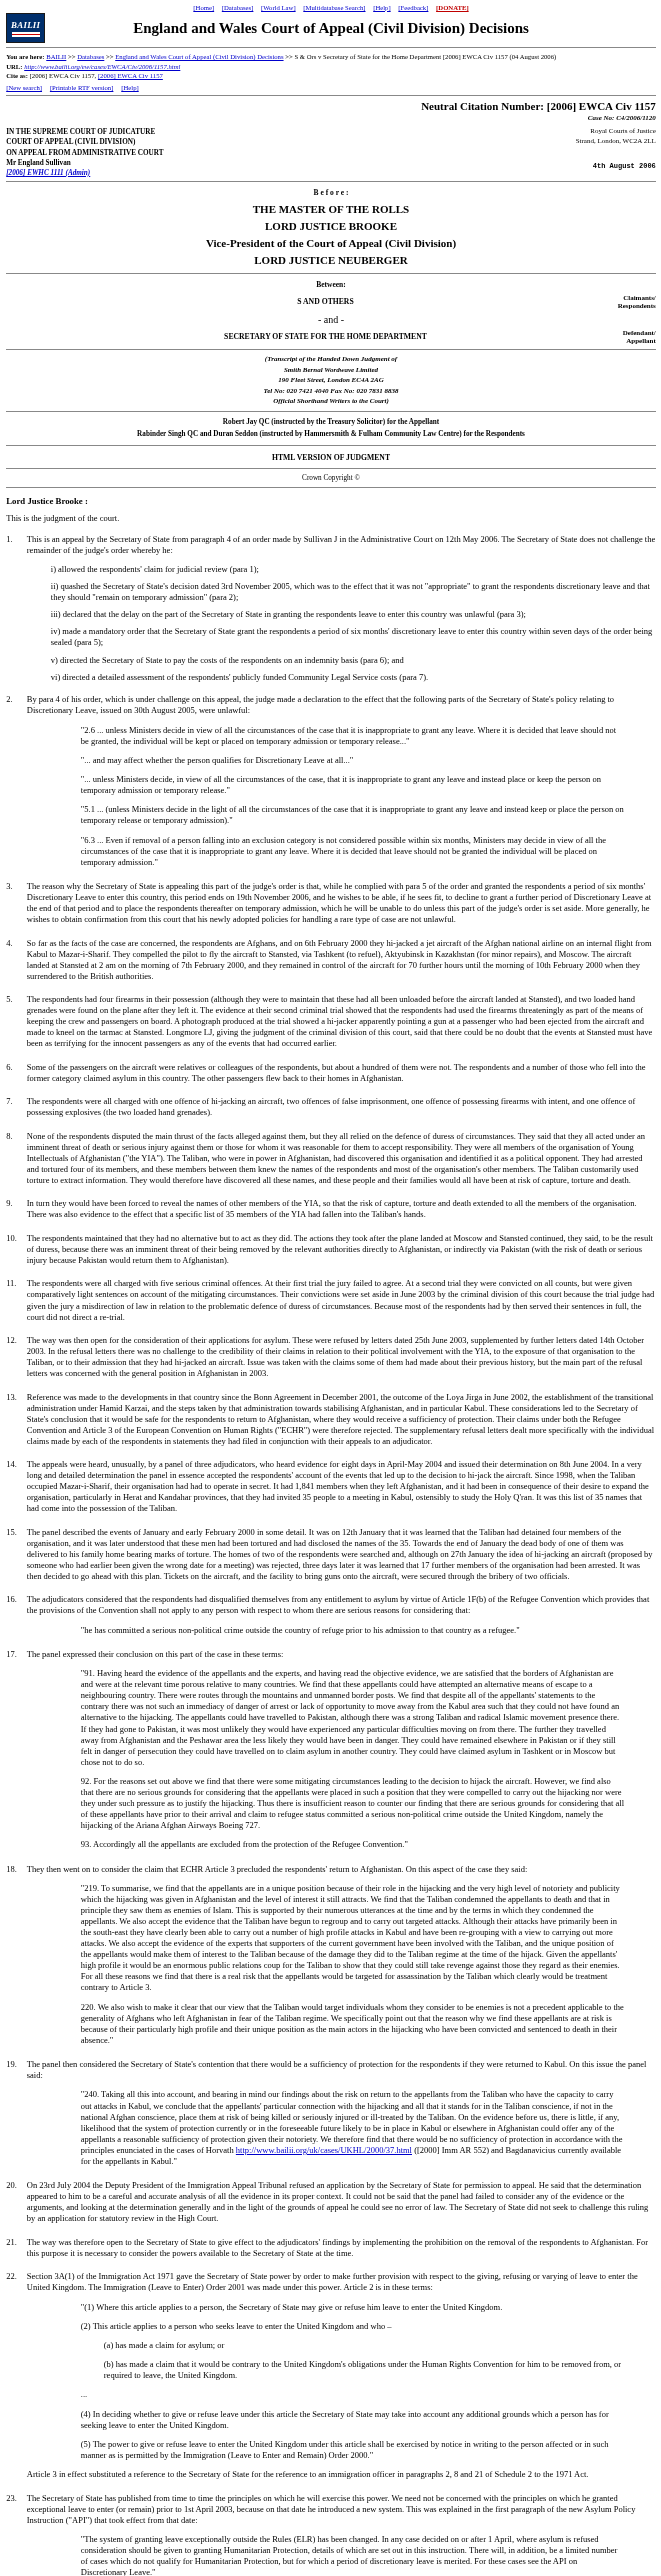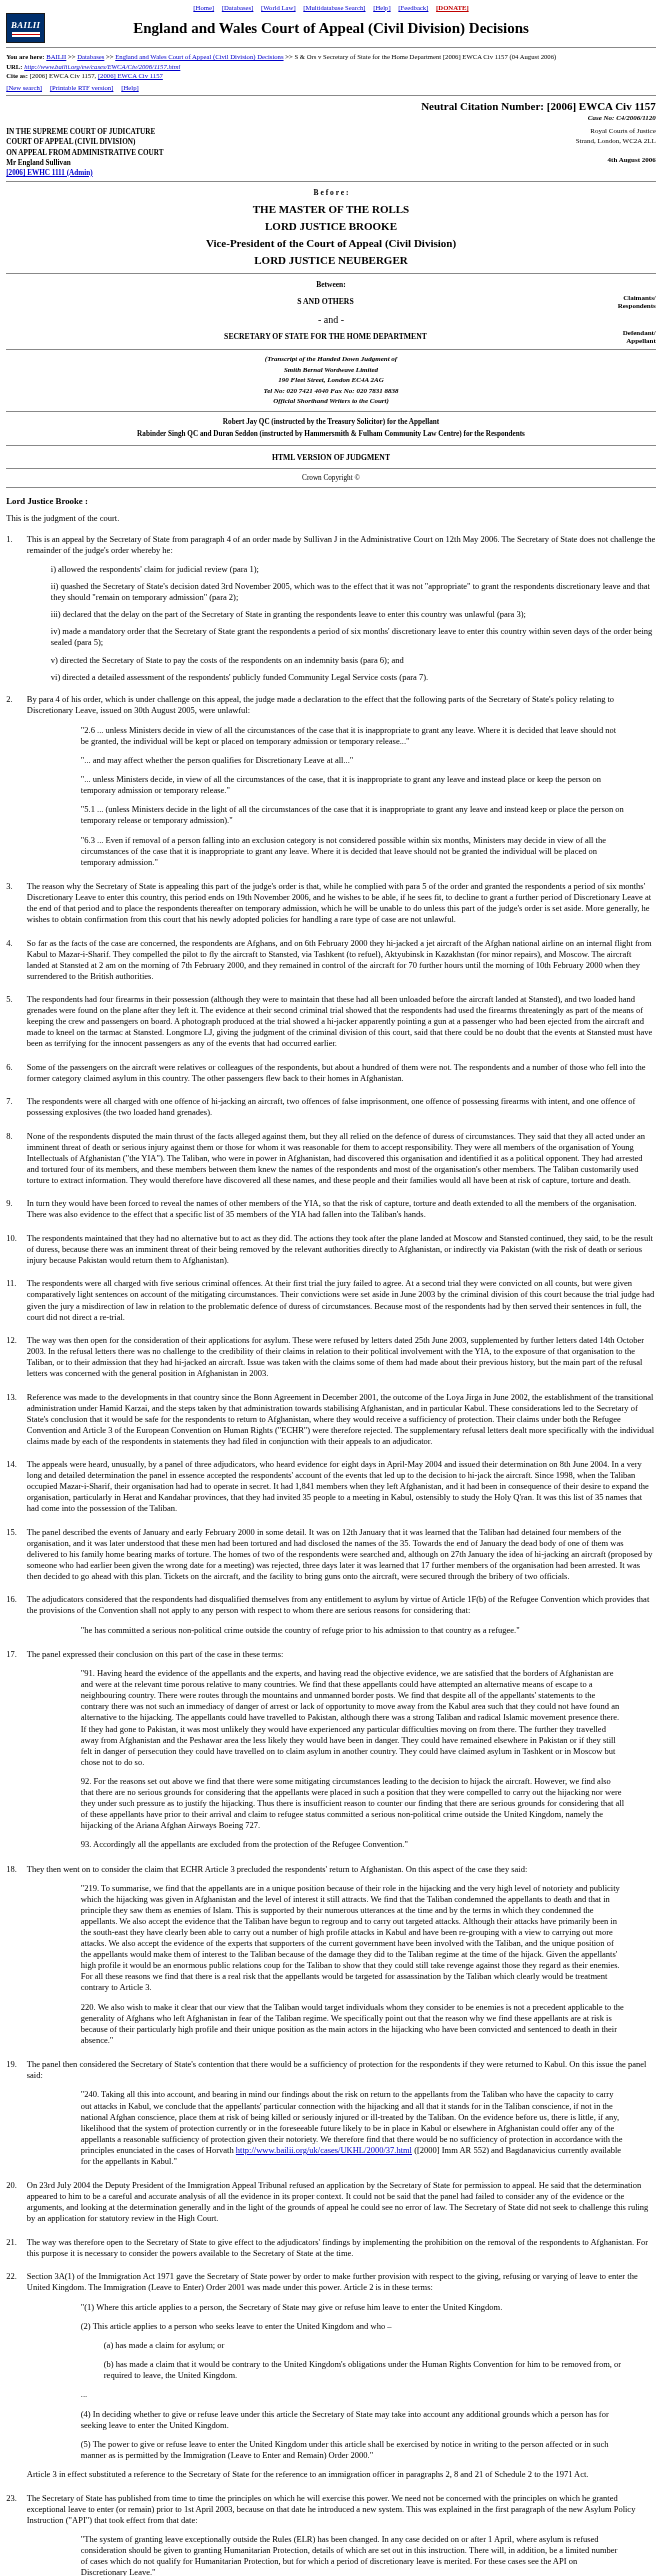--- a/index.html
+++ b/index.html
@@ -20,23 +20,23 @@
   hr.rule{border:0;border-top:0.5px solid #888;margin:4.1px 0;}
   .crumbs{font-size:6.7px;margin:3.1px 0 1.5px;line-height:1.4;}
   .metaline{font-size:6.7px;margin:1.5px 0;}
   .actions{font-size:6.7px;margin:5.2px 0 1.5px;}
   .actions span{margin-right:3.1px;}
   .case-head{font-size:7.2px;}
   .right-bold{text-align:right;font-weight:bold;font-size:11px;margin:2.1px 0;}
   .right-bold.small{font-size:7px;font-style:italic;}
   .head-cols{display:flex;justify-content:space-between;margin:5.2px 0 3.1px;}
   .court-lines div{font-weight:bold;font-size:7.2px;line-height:1.4;}
-  .court-cite{font-weight:bold;font-size:7.2px;display:inline-block;margin-top:1px;}
+  .court-cite{font-weight:bold;font-size:7.2px;display:inline-block;margin-top:1px;font-style:italic;}
   .venue{text-align:right;font-size:7px;line-height:1.4;}
-  .venue .date{margin-top:9px;font-weight:bold;}
+  .venue .date{margin-top:15px;font-weight:bold;font-family:Liberation Mono, monospace;}
   .center{text-align:center;}
   .before{font-weight:bold;margin:6.2px 0 4.1px;font-size:7.5px;}
   .bench div{font-weight:bold;font-size:11px;line-height:1.55;}
   .between{font-weight:bold;margin:5.2px 0;font-size:7.5px;}
   .party-row{display:grid;grid-template-columns:82px 1fr 93px;align-items:center;margin:2.1px 0;}
   .party-name{text-align:center;font-weight:bold;font-size:7.7px;}
   .party-role{text-align:right;font-weight:bold;font-size:7px;white-space:pre-line;}
   .and-sep{text-align:center;margin:4.1px 0;font-size:10px;}
   .transcript div{text-align:center;font-weight:bold;font-size:7px;line-height:1.5;font-style:italic;}
   .counsel{margin:5.2px 0;}

